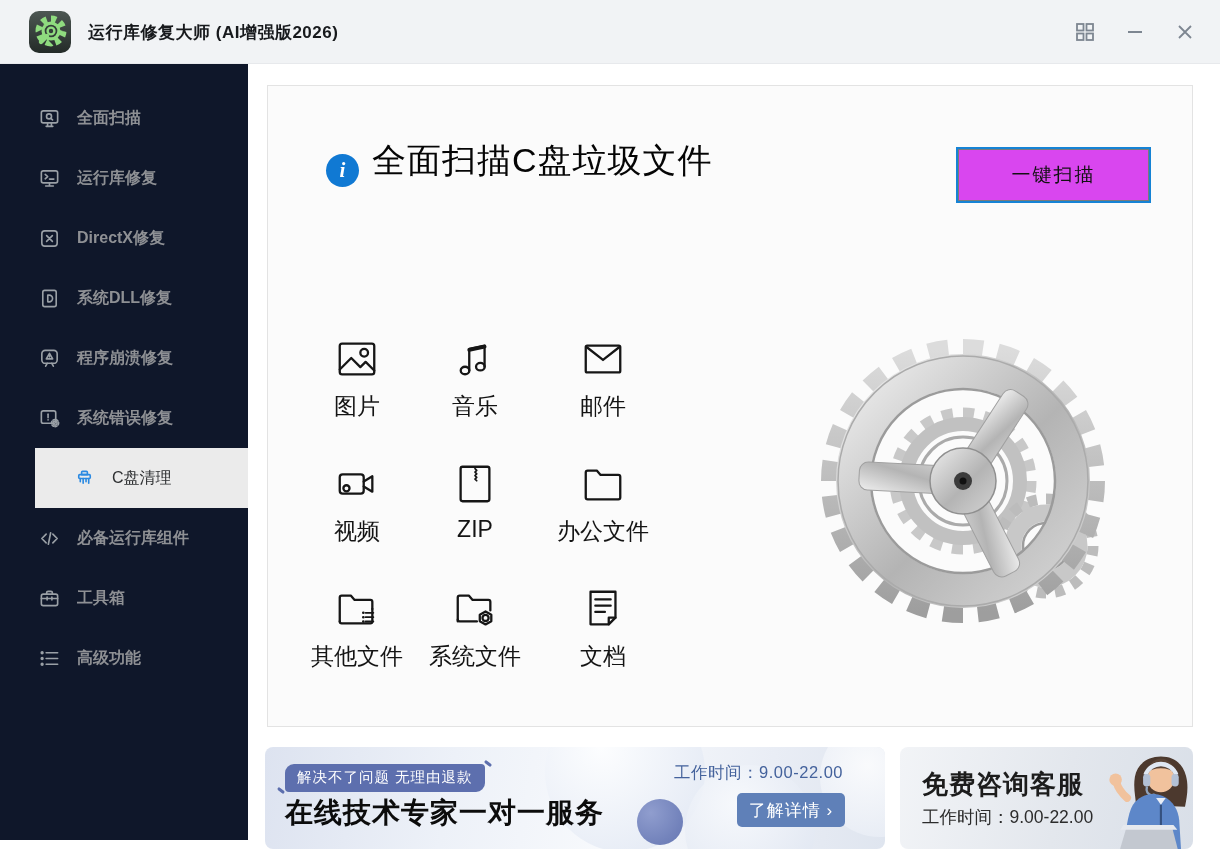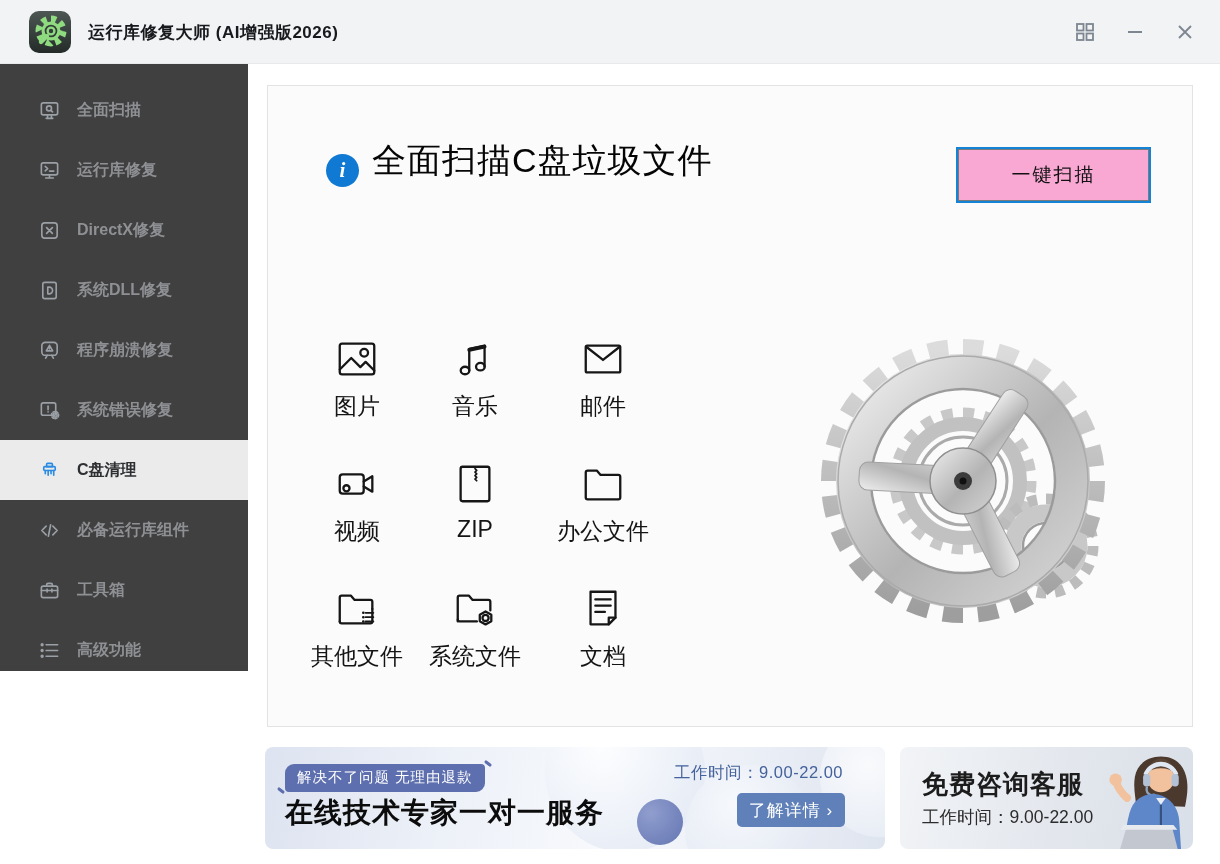--- a/index.html
+++ b/index.html
@@ -10,38 +10,38 @@
   
   .titlebar { position:absolute; left:0; top:0; width:1220px; height:64px;
     background:#f1f3f5; border-bottom:1px solid #e7e9ec; display:flex; align-items:center; }
   .app-icon { position:absolute; left:28px; top:10px; width:44px; height:44px; }
   .app-title { position:absolute; left:88px; top:0; height:64px; display:flex; align-items:center;
     font-size:17px; font-weight:700; color:#17191c; letter-spacing:.5px; }
   .win-controls { position:absolute; right:20px; top:0; height:64px; display:flex; align-items:center; gap:20px; }
   .win-btn { width:30px; height:30px; display:flex; align-items:center; justify-content:center; cursor:pointer; color:#7d8691; }
 
   
-  .sidebar { position:absolute; left:0; top:64px; width:248px; height:607px; background:#404040; padding-top:16px; }
+  .sidebar { position:absolute; left:0; top:64px; width:248px; height:776px; background:#0f172a; padding-top:24px; }
   .side-item { height:60px; display:flex; align-items:center; padding-left:38px; gap:16px;
     color:#8e9094; font-size:16px; font-weight:600; cursor:pointer; }
   .side-item .s-ic { width:23px; height:23px; color:#9aa0a6; flex:0 0 auto; }
   .side-item .s-ic svg { width:100%; height:100%; fill:none; stroke:currentColor; stroke-width:1.7;
     stroke-linecap:round; stroke-linejoin:round; }
-  .side-item.selected { background:#ebebeb; color:#2d2f31; font-weight:700; }
+  .side-item.selected { background:#ebebeb; color:#2d2f31; font-weight:400;margin-left:35px; }
   .side-item.selected .s-ic { color:#2b8ae2; }
 
   
   .panel { position:absolute; left:267px; top:85px; width:926px; height:642px;
     background:#fbfbfb; border:1px solid #e3e3e3; }
   .info-badge { position:absolute; left:58px; top:68px; width:33px; height:33px; border-radius:50%;
     background:#1079d3; color:#fff; display:flex; align-items:center; justify-content:center;
     font-size:21px; font-weight:700; font-family:"Liberation Serif","DejaVu Serif",serif; font-style:italic; }
   .panel-title { position:absolute; left:104px; top:52px; font-size:34px; font-weight:400; color:#050505; letter-spacing:1px; }
   .scan-btn { position:absolute; right:41px; top:61px; width:195px; height:56px;
-    background:#f9a8d4; border:2px solid #1583d5; box-shadow:inset 0 0 0 1px #7a7a7a;
+    background:#d946ef; border:2px solid #1583d5; box-shadow:inset 0 0 0 1px #7a7a7a;
     font-size:19px; color:#111; font-family:inherit; cursor:pointer; letter-spacing:2px; }
 
   .file-grid { position:absolute; left:30px; top:250px; display:grid;
     grid-template-columns:118px 118px 138px; grid-auto-rows:125px; }
   .file-cell { display:flex; flex-direction:column; align-items:center; cursor:pointer; }
   .file-cell svg { width:46px; height:46px; fill:none; stroke:#161616; stroke-width:2.4;
     stroke-linecap:round; stroke-linejoin:round; }
   .file-label { margin-top:9px; font-size:23px; color:#141414; white-space:nowrap; }
 
   .gear-art { position:absolute; left:545px; top:245px; width:310px; height:300px; }

